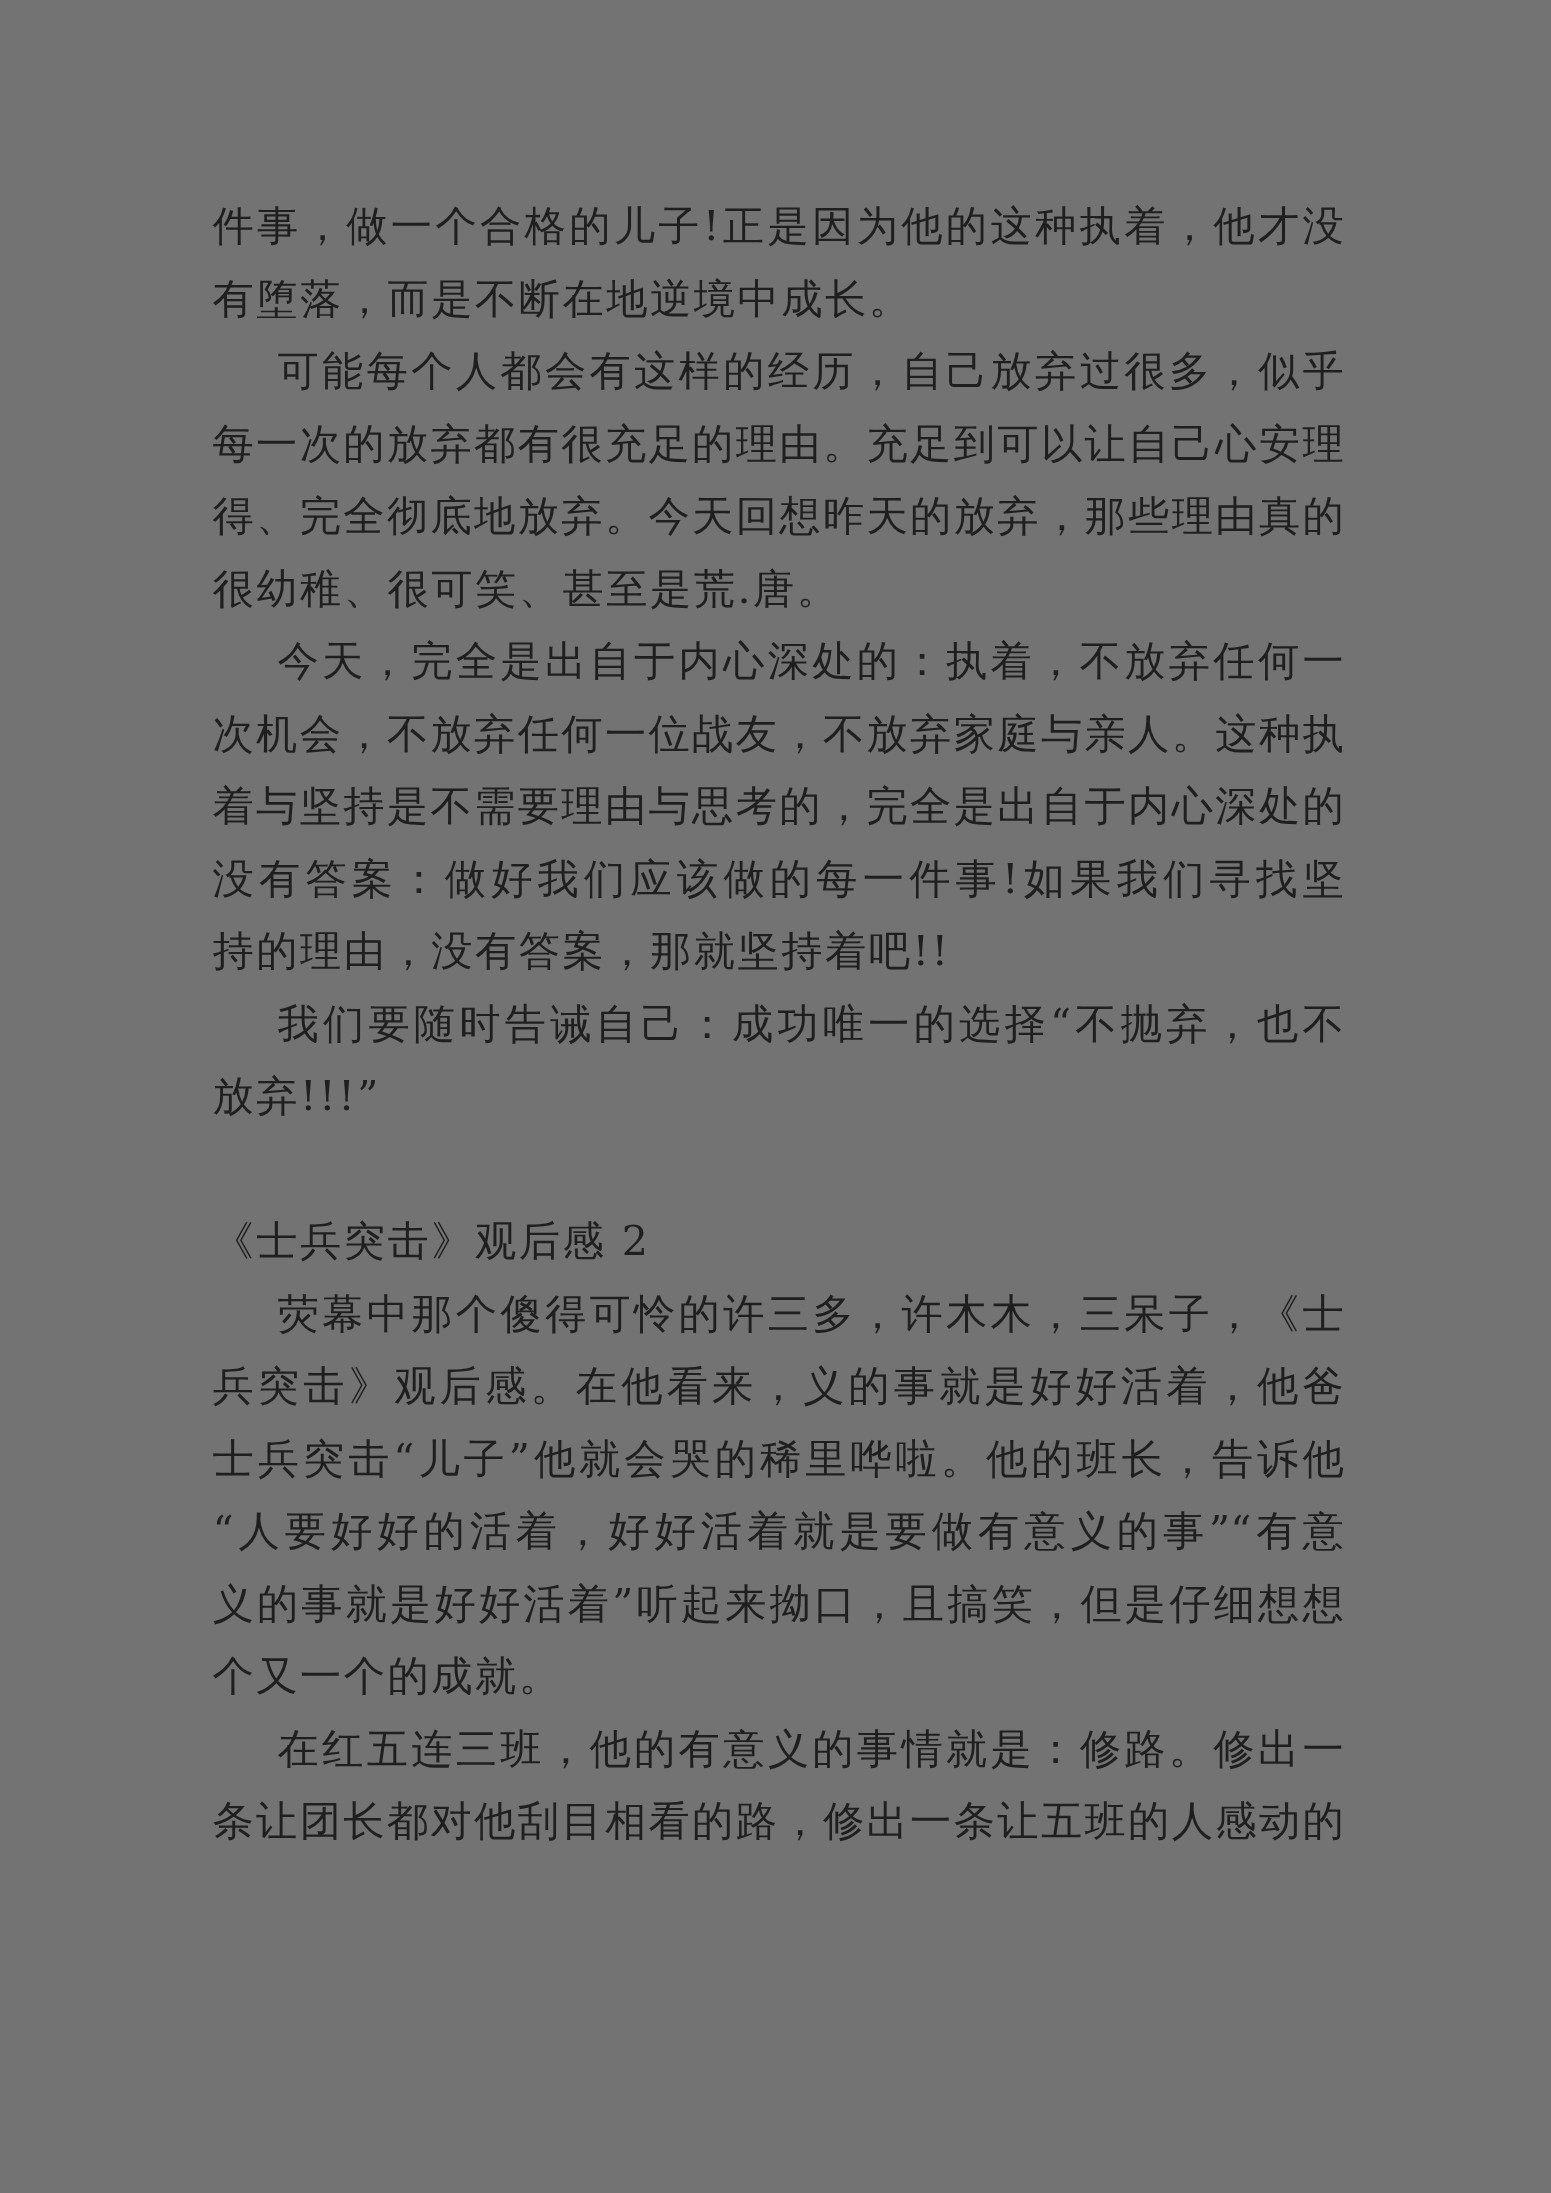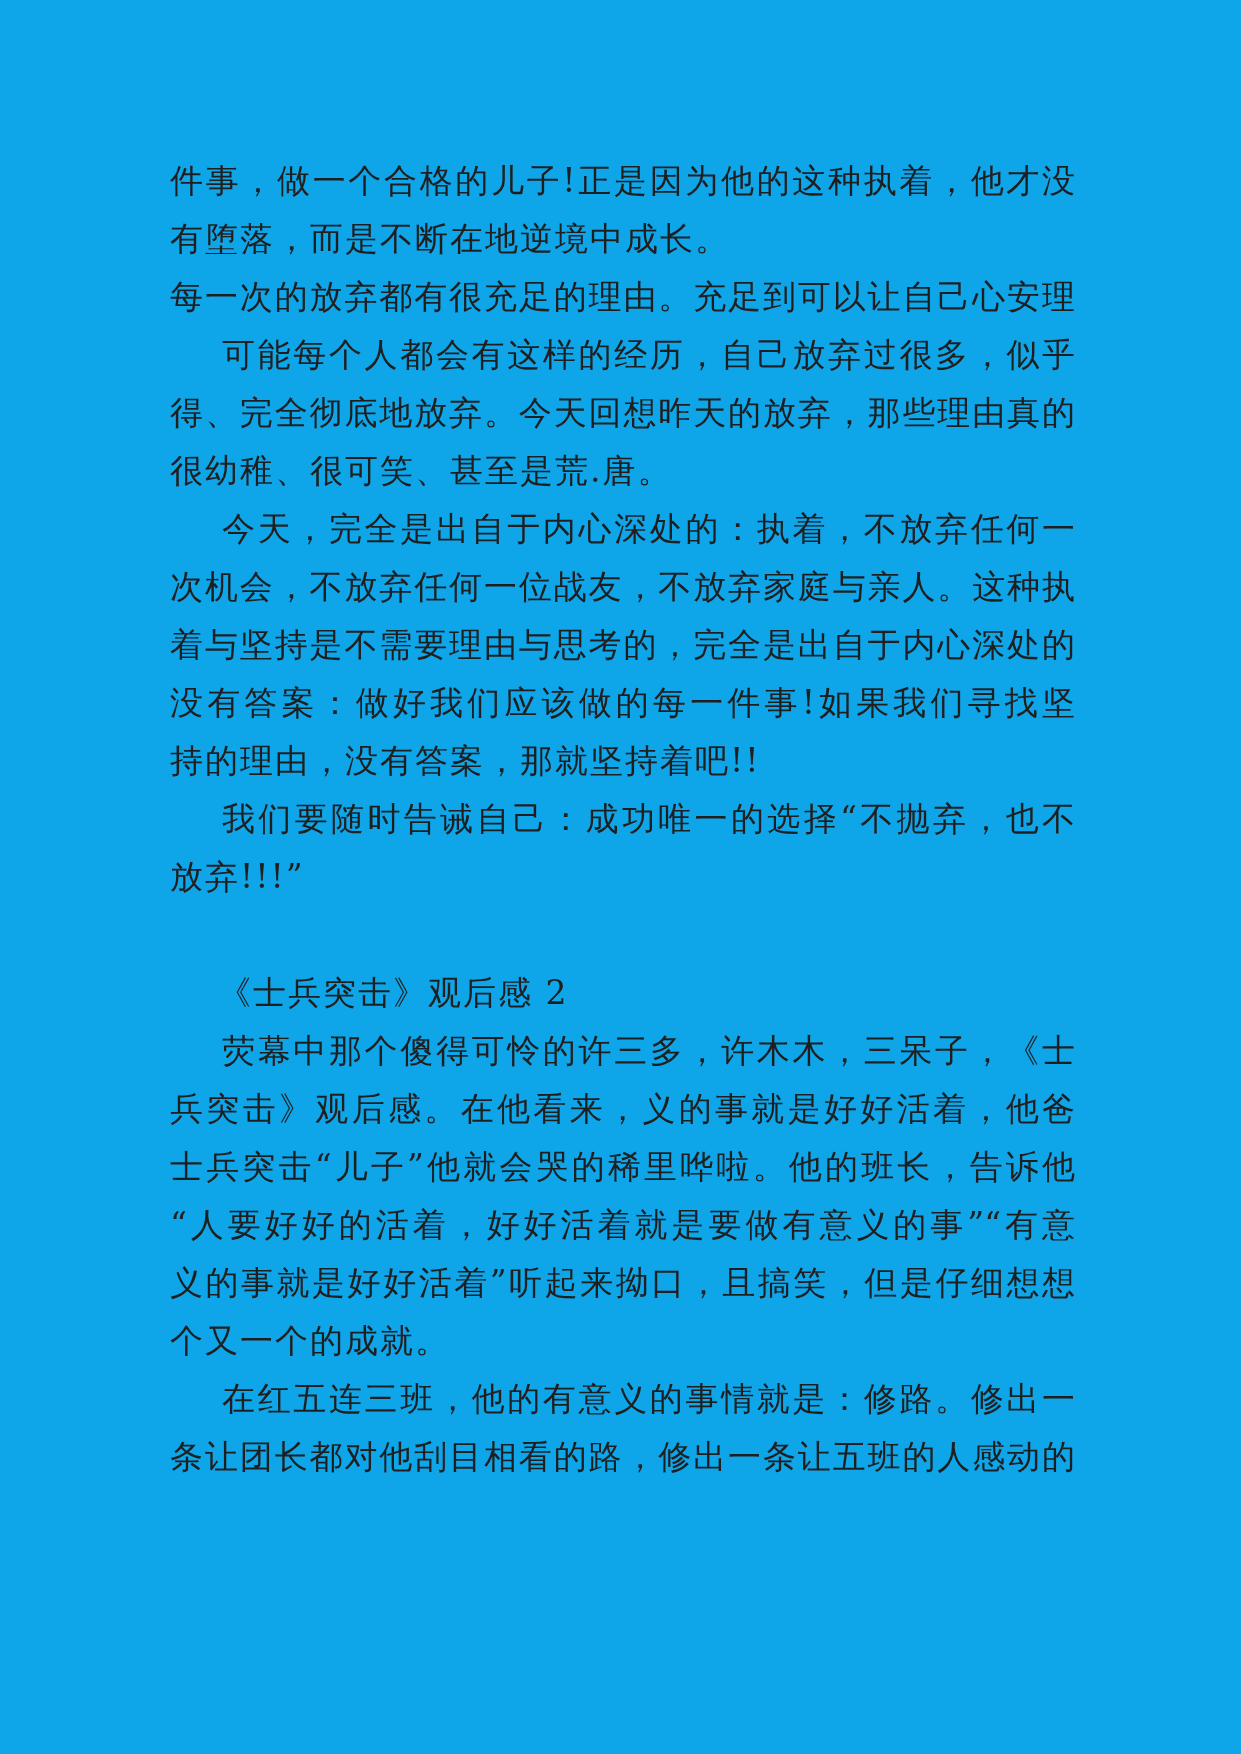--- a/index.html
+++ b/index.html
@@ -4,21 +4,21 @@
 <style>
   html, body {
     margin: 0;
     padding: 0;
     background: #ffffff;
   }
   .page {
     position: relative;
     width: 1241px;
     height: 1754px;
-    background: #0ea5e9;
+    background: #737373;
     overflow: hidden;
     font-family: "DejaVu Serif", serif;
     color: #1f1f1f;
   }
   .text-block {
     position: absolute;
     left: 170px;
     top: 152px;
     width: 905px;
   }
@@ -34,35 +34,34 @@
   }
   .line.fill {
     text-align-last: justify;
     letter-spacing: 0;
   }
   .line.indent {
     text-indent: 52px;
   }
   .line.gap {
     margin-top: 58px;
-    margin-left: 48px;
   }
   .line.heading {
     text-align-last: left;
   }
 </style>
 </head>
 <body>
 
 <div class="page">
   <div class="text-block">
       <div class="line fill">件事，做一个合格的儿子!正是因为他的这种执着，他才没</div>
       <div class="line">有堕落，而是不断在地逆境中成长。</div>
+      <div class="line fill indent">可能每个人都会有这样的经历，自己放弃过很多，似乎</div>
       <div class="line fill">每一次的放弃都有很充足的理由。充足到可以让自己心安理</div>
-      <div class="line fill indent">可能每个人都会有这样的经历，自己放弃过很多，似乎</div>
       <div class="line fill">得、完全彻底地放弃。今天回想昨天的放弃，那些理由真的</div>
       <div class="line">很幼稚、很可笑、甚至是荒.唐。</div>
       <div class="line fill indent">今天，完全是出自于内心深处的：执着，不放弃任何一</div>
       <div class="line fill">次机会，不放弃任何一位战友，不放弃家庭与亲人。这种执</div>
       <div class="line fill">着与坚持是不需要理由与思考的，完全是出自于内心深处的</div>
       <div class="line fill">没有答案：做好我们应该做的每一件事!如果我们寻找坚</div>
       <div class="line">持的理由，没有答案，那就坚持着吧!!</div>
       <div class="line fill indent">我们要随时告诫自己：成功唯一的选择“不抛弃，也不</div>
       <div class="line">放弃!!!”</div>
       <div class="line heading gap">《士兵突击》观后感 2</div>

